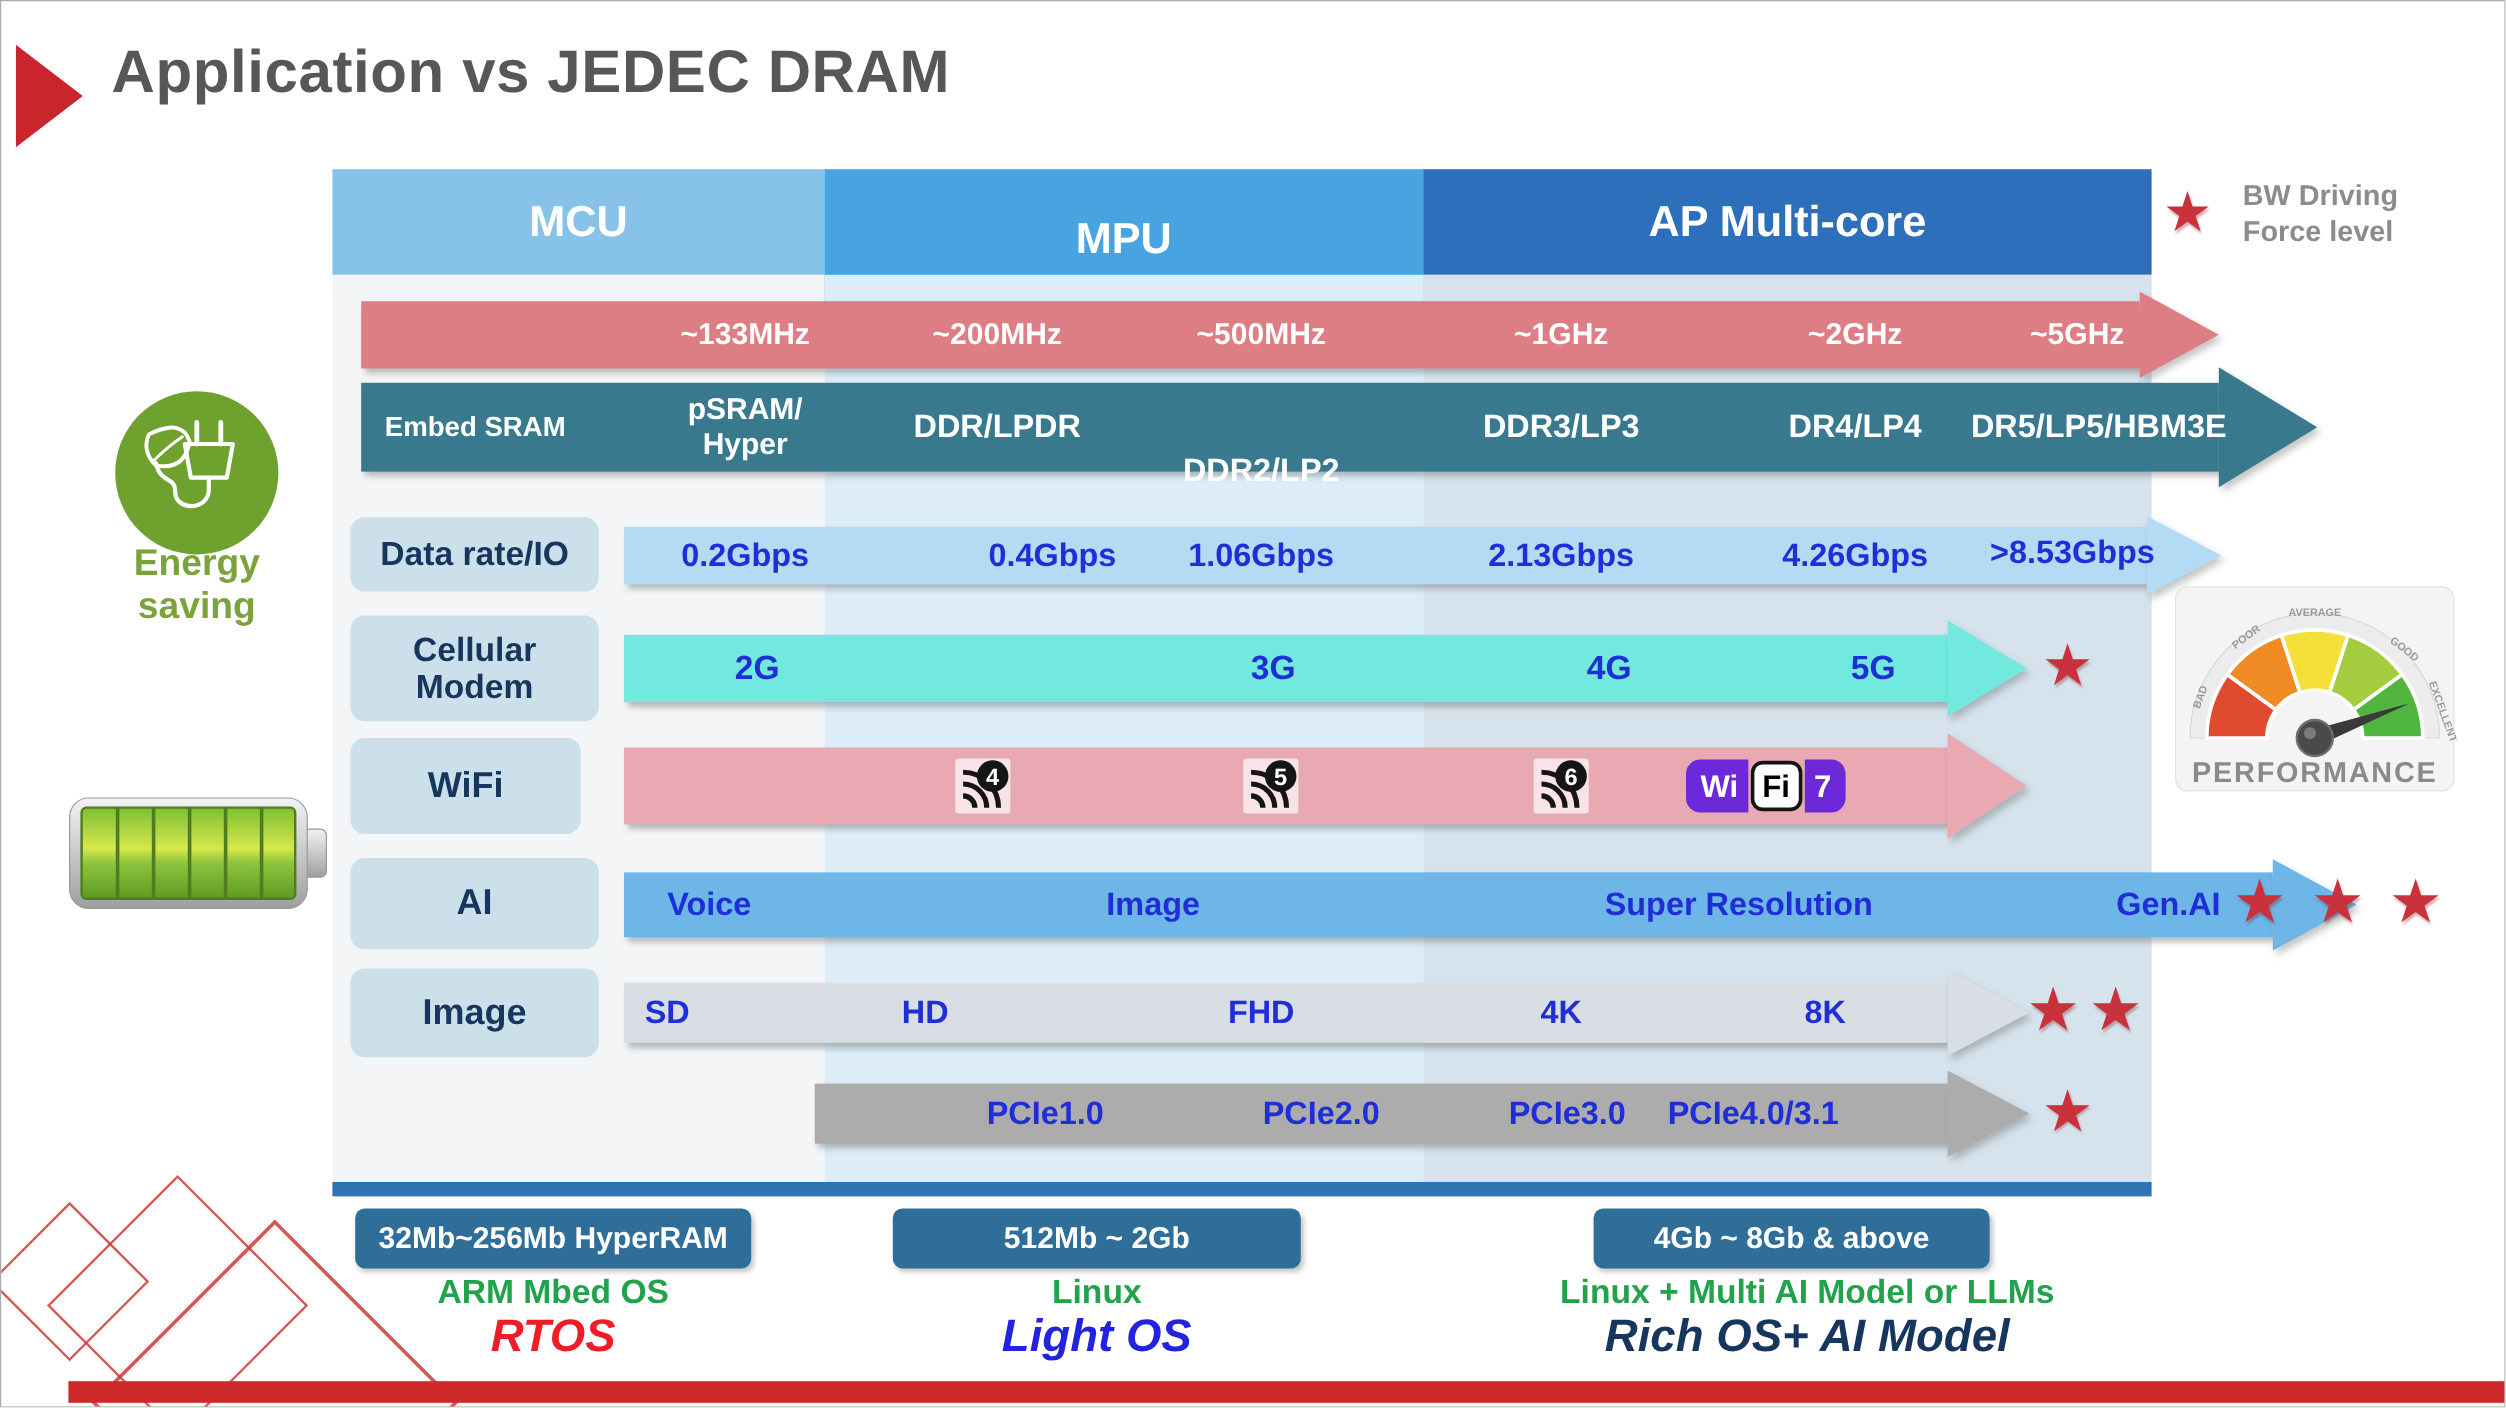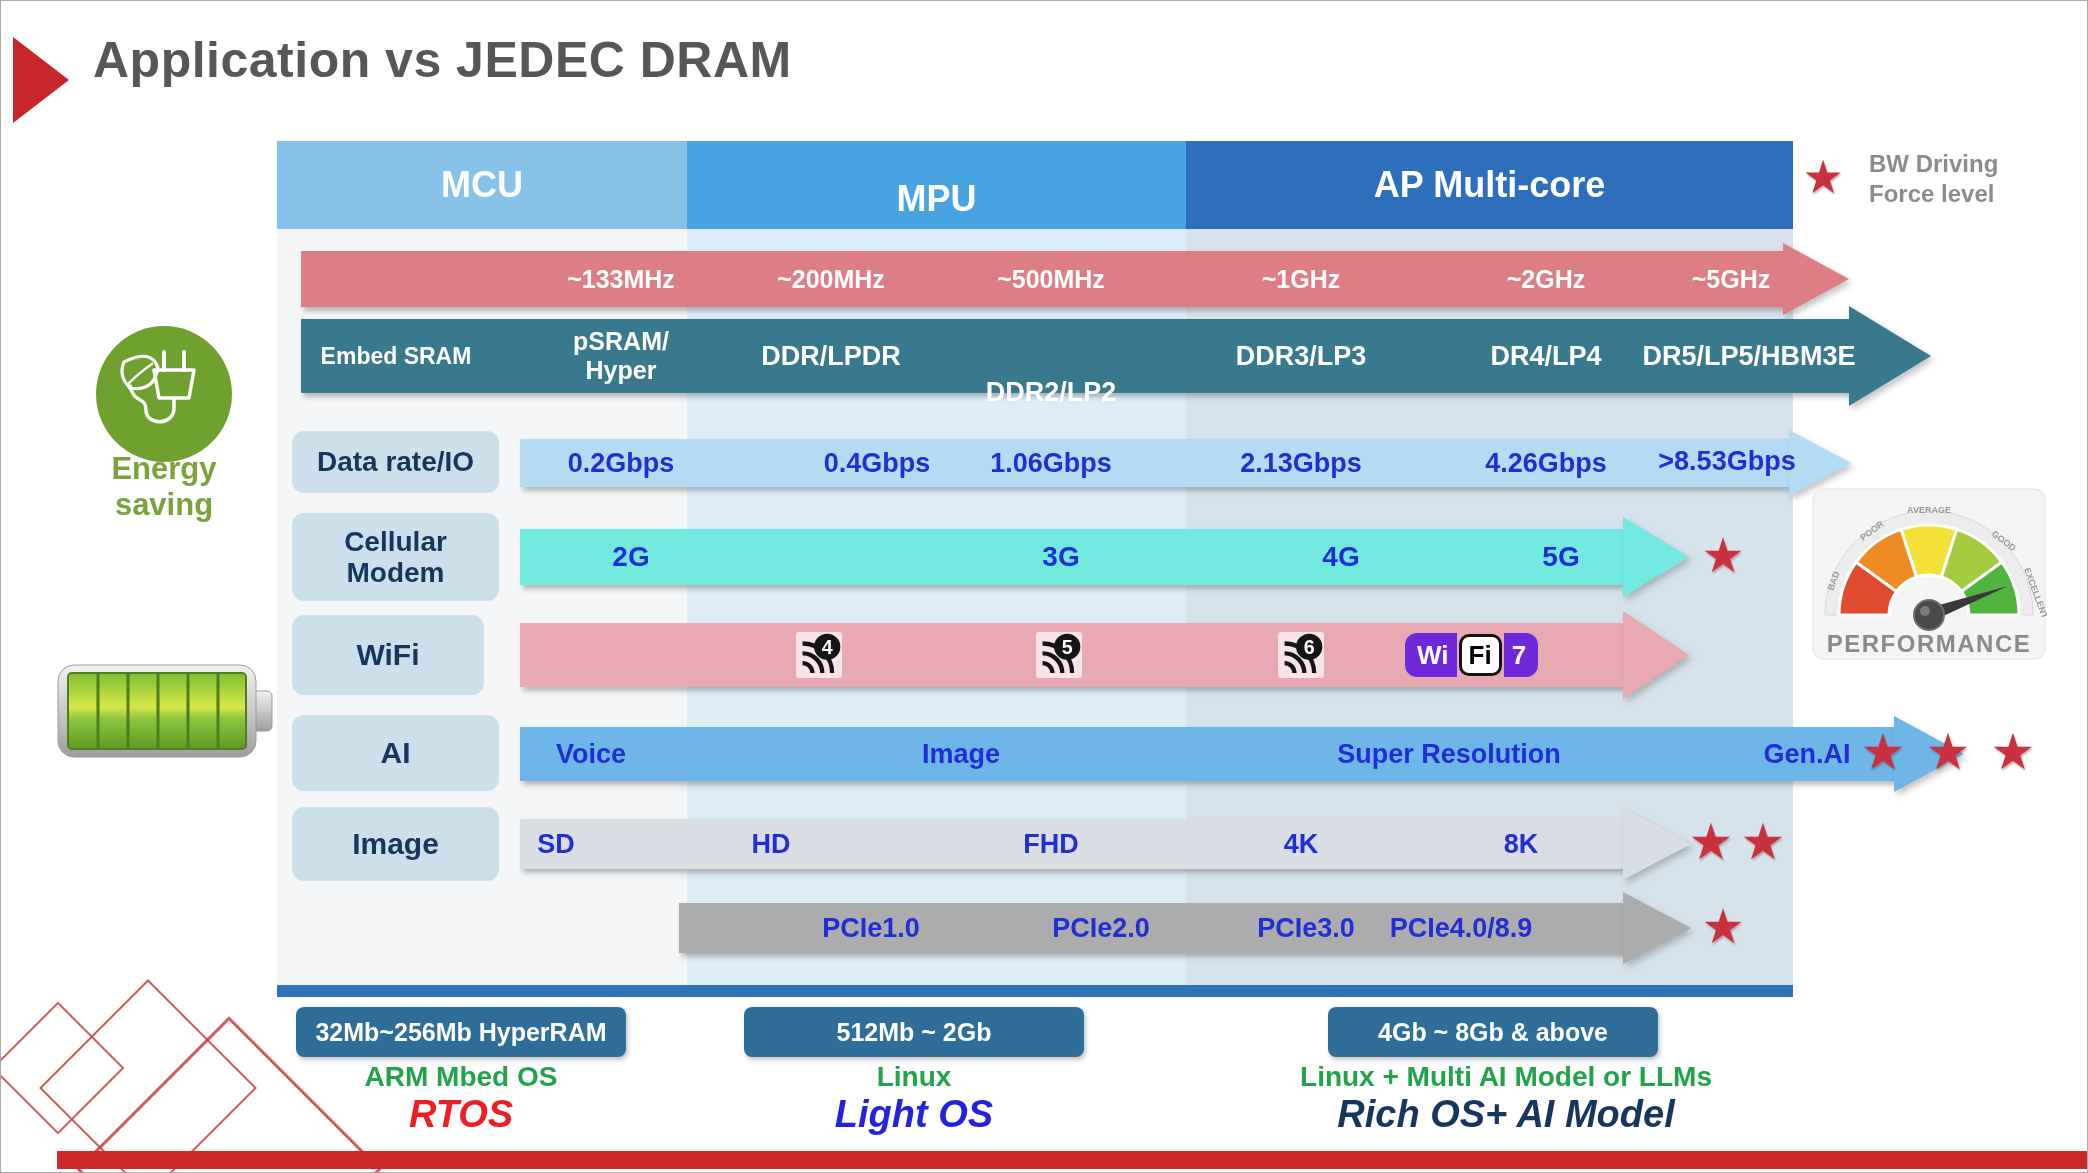--- a/index.html
+++ b/index.html
@@ -172,21 +172,21 @@
   <span class="bar-label blab" style="left:1300px;top:843px;font-size:27px;">4K</span>
   <span class="bar-label blab" style="left:1520px;top:843px;font-size:27px;">8K</span>
   <span class="star" style="left:1710px;top:843px;font-size:50px;">★</span>
   <span class="star" style="left:1762px;top:843px;font-size:50px;">★</span>
 
   <div class="bar" style="left:678px;top:902px;width:944px;height:50px;background:#ACACAC;"></div>
   <div class="head" style="left:1622px;top:891px;border-width:36px 0 36px 68px;border-left-color:#ACACAC;"></div>
   <span class="bar-label blab" style="left:870px;top:927px;font-size:27px;">PCIe1.0</span>
   <span class="bar-label blab" style="left:1100px;top:927px;font-size:27px;">PCIe2.0</span>
   <span class="bar-label blab" style="left:1305px;top:927px;font-size:27px;">PCIe3.0</span>
-  <span class="bar-label blab" style="left:1460px;top:927px;font-size:27px;">PCIe4.0/8.9</span>
+  <span class="bar-label blab" style="left:1460px;top:927px;font-size:27px;">PCIe4.0/3.1</span>
   <span class="star" style="left:1722px;top:927px;font-size:48px;">★</span>
 
   <div class="abs" style="left:276px;top:984px;width:1516px;height:12px;background:#2E74B5;"></div>
   <div class="densbox" style="left:295px;top:1006px;width:330px;">
     <span>32Mb~256Mb HyperRAM</span>
   </div>
   <div class="densbox" style="left:743px;top:1006px;width:340px;">
     <span>512Mb ~ 2Gb</span>
   </div>
   <div class="densbox" style="left:1327px;top:1006px;width:330px;">

